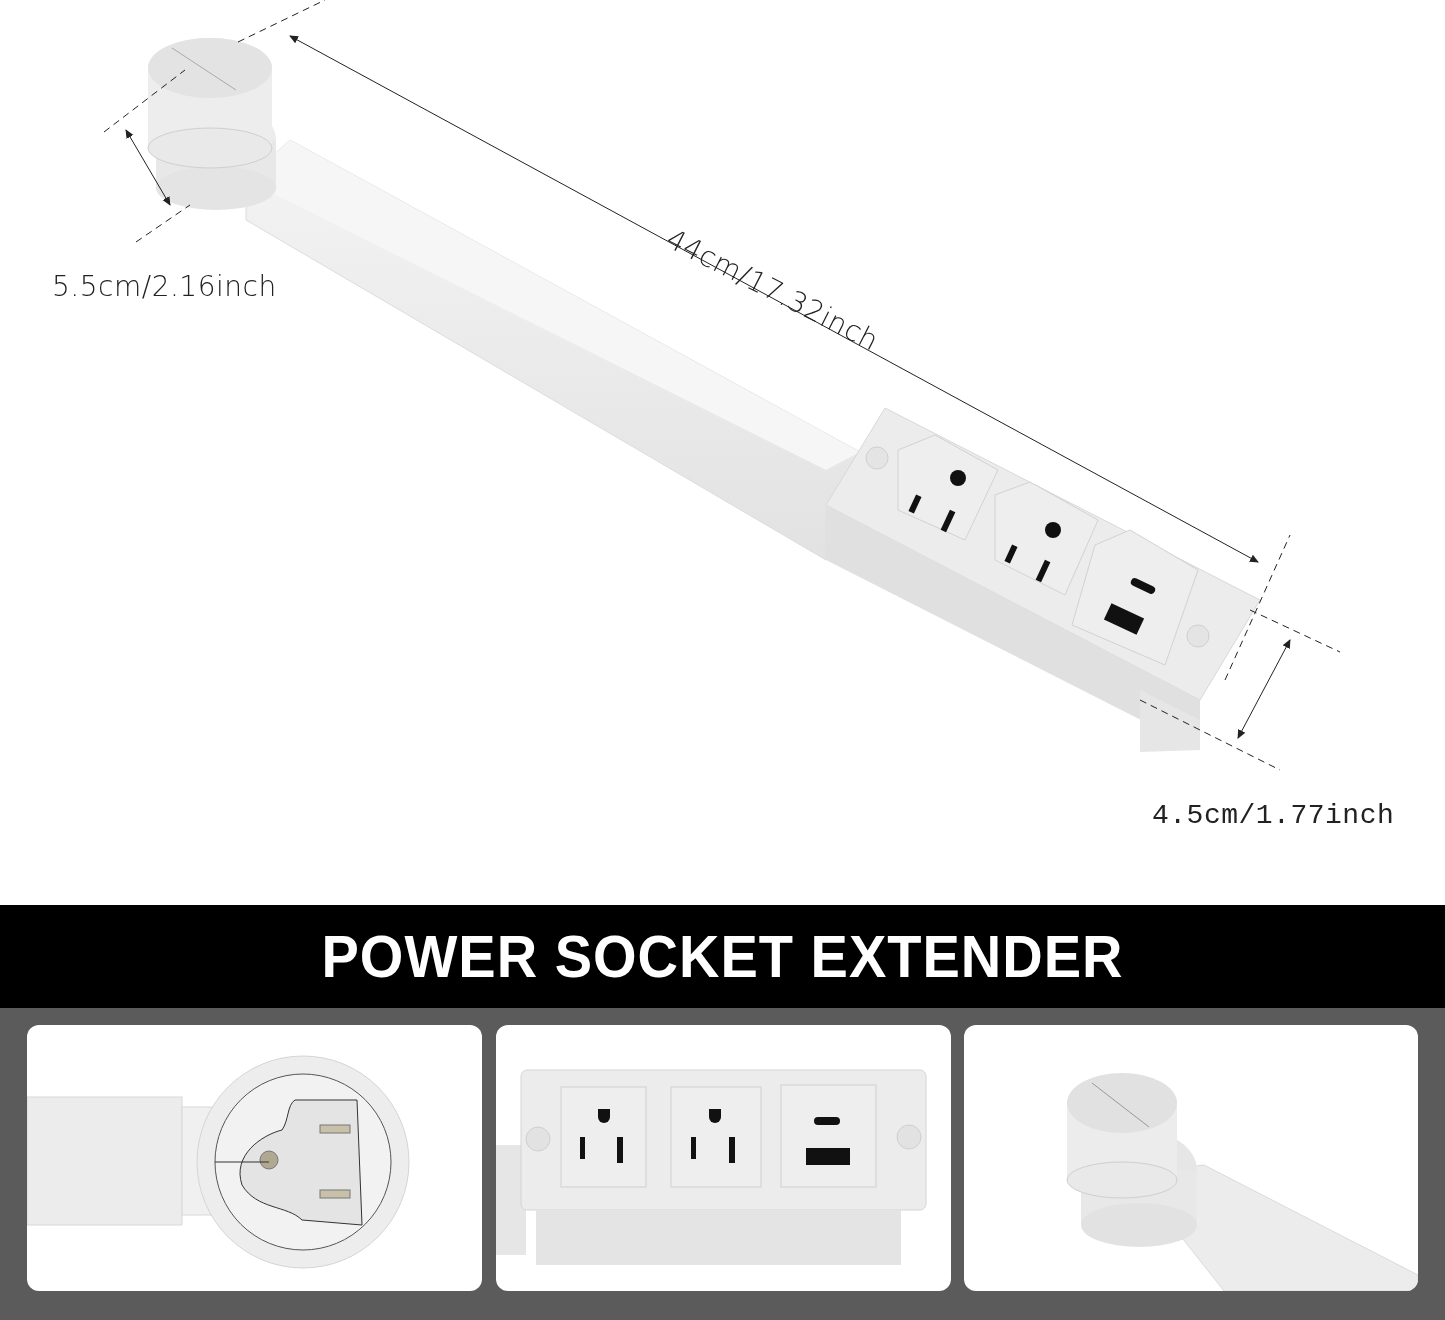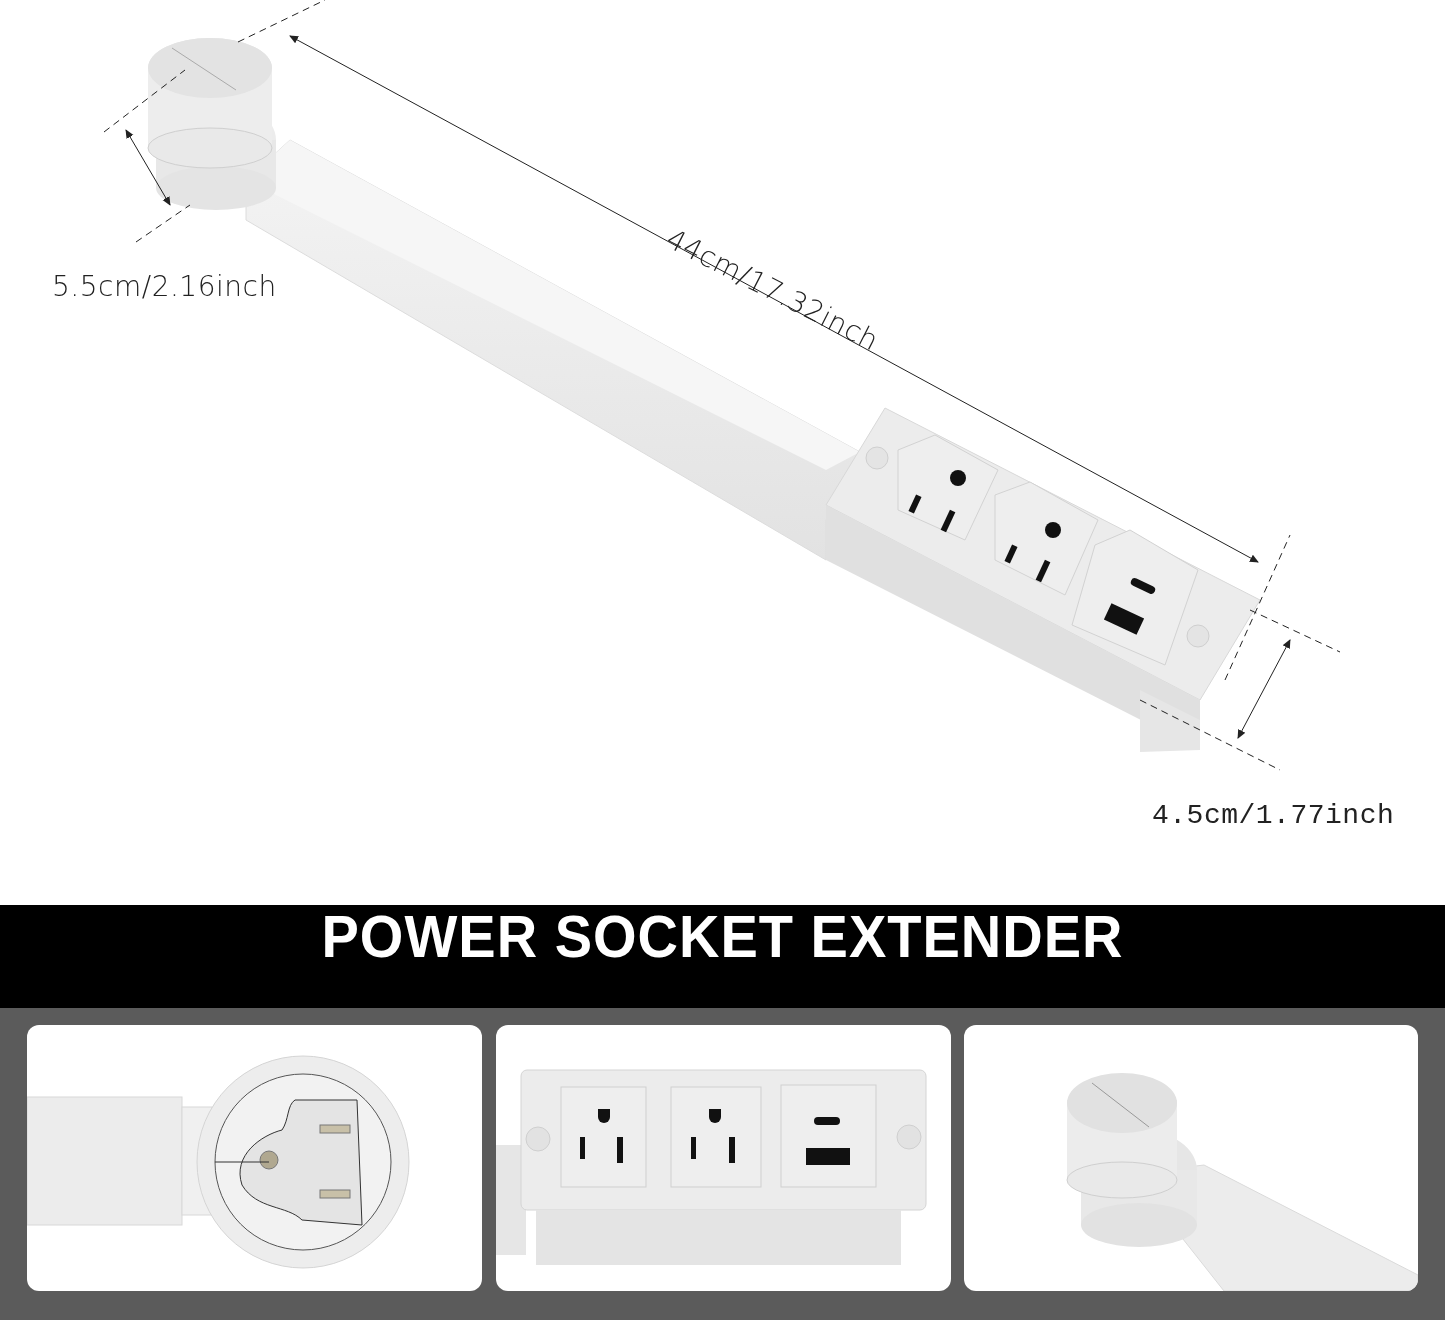--- a/index.html
+++ b/index.html
@@ -5,21 +5,21 @@
   html, body { margin:0; padding:0; }
   body { width:1445px; height:1320px; background:#ffffff; position:relative; overflow:hidden;
          font-family: "DejaVu Sans", "Liberation Sans", sans-serif; }
   .hero { position:absolute; left:0; top:0; width:1445px; height:1086px; background:#fff; }
   .hero svg { position:absolute; left:0; top:0; }
   .dim-label { position:absolute; color:#222; font-size:28px; font-weight:300; letter-spacing:0.5px; white-space:nowrap; }
   .dim-width { left:52px; top:270px; }
   .dim-length { left:676px; top:222px; transform:rotate(27deg); transform-origin:left top; }
   .dim-height { left:1152px; top:800px;font-family:Liberation Mono, monospace; }
   .banner { position:absolute; left:0; top:905px; width:1445px; height:103px; background:#000;
-            display:flex; justify-content:center; }
+            display:flex; align-items:center; justify-content:center; }
   .banner-title { color:#fff; font-family:"Liberation Sans", sans-serif; font-weight:700;
                   font-size:56px; letter-spacing:1px; transform:scaleY(1.05); }
   .gallery { position:absolute; left:0; top:1008px; width:1445px; height:312px; background:#5b5b5b; }
   .thumb { position:absolute; top:17px; height:266px; background:#fff; border-radius:12px; overflow:hidden; }
   .t1 { left:27px; width:455px; }
   .t2 { left:496px; width:455px; }
   .t3 { left:964px; width:454px; }
   .thumb svg { position:absolute; left:0; top:0; }
 </style>
 </head>

